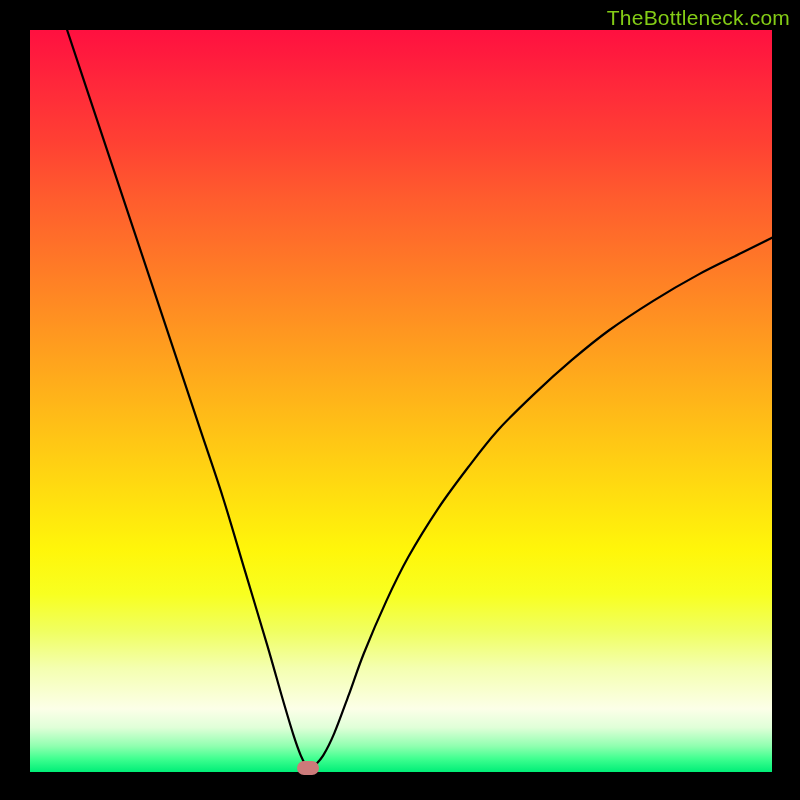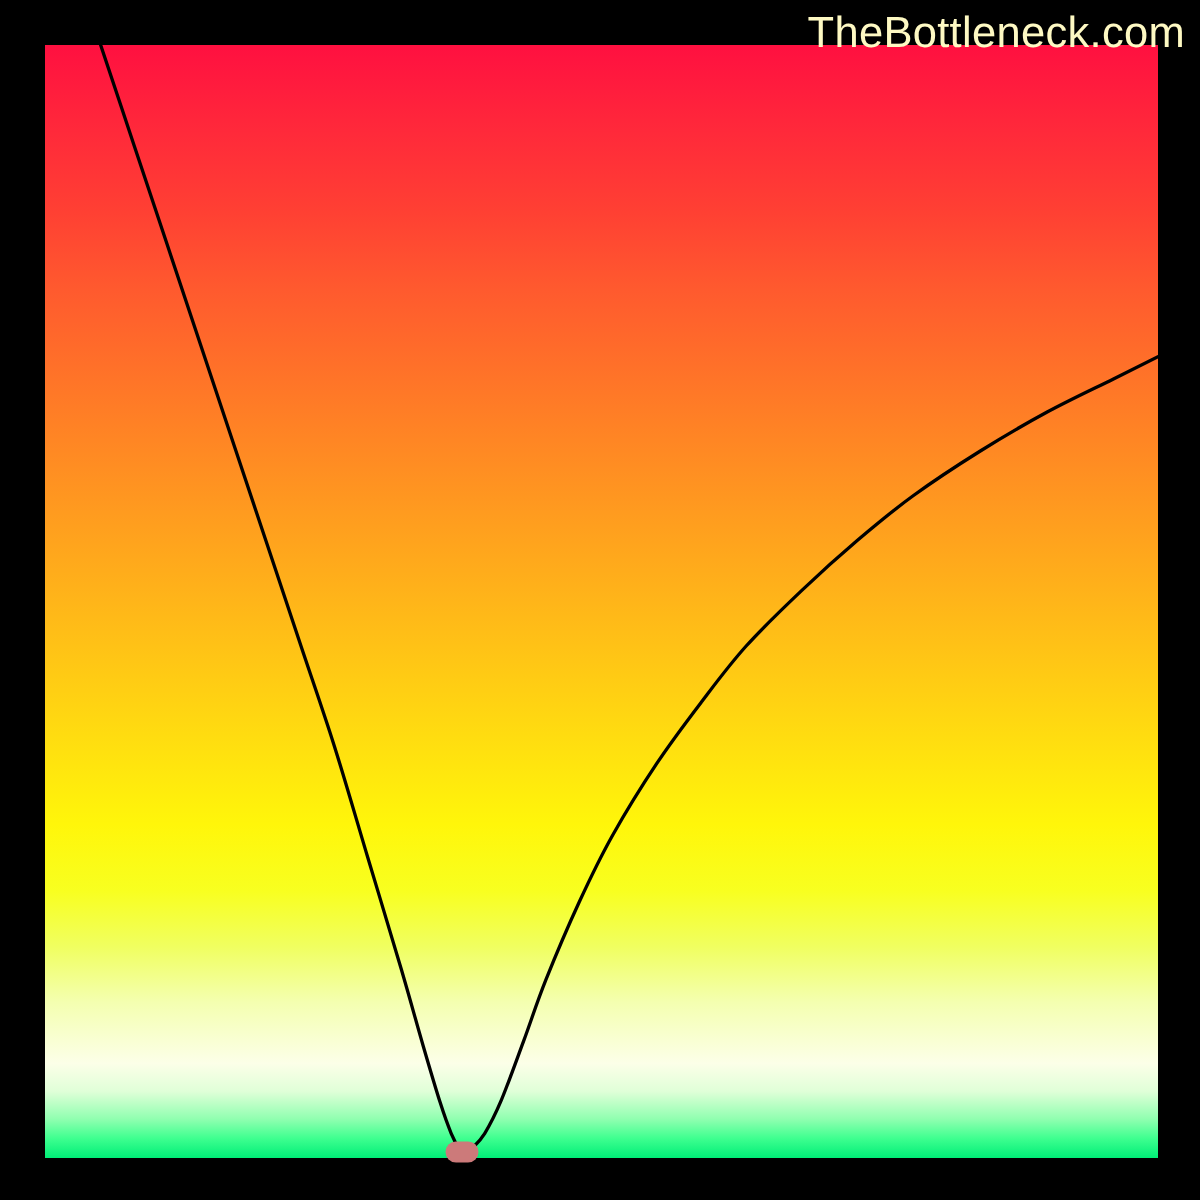--- a/index.html
+++ b/index.html
@@ -8,22 +8,22 @@
     height: 800px;
     background: #000;
     position: relative;
     overflow: hidden;
     font-family: Arial, Helvetica, sans-serif;
   }
   .watermark {
     position: absolute;
     top: 6px;
     right: 10px;
-    color: #fef9c3;
-    font-size: 29px;
+    color: #84cc16;
+    font-size: 21px;
     font-weight: 500;
     z-index: 20;
     letter-spacing: 0.2px;
   }
   .chart-area {
     position: absolute;
     left: 30px;
     top: 30px;
     width: 742px;
     height: 742px;

